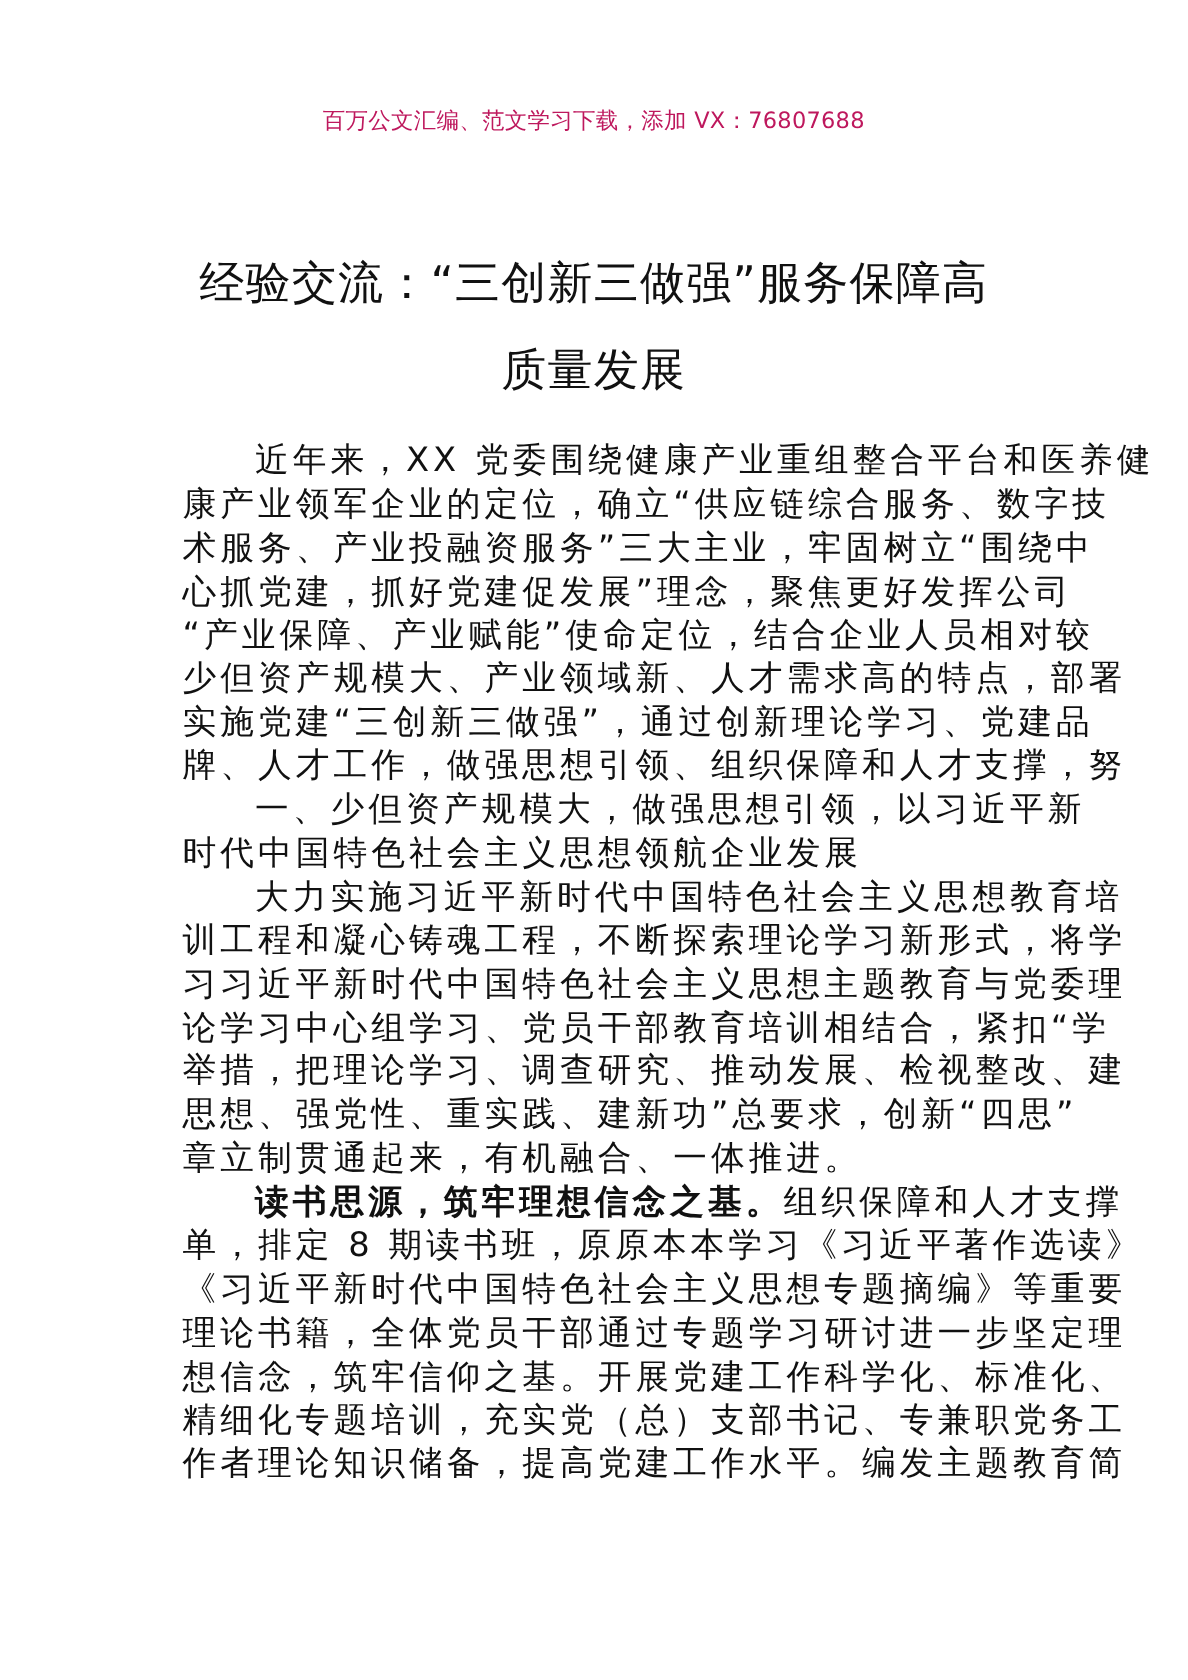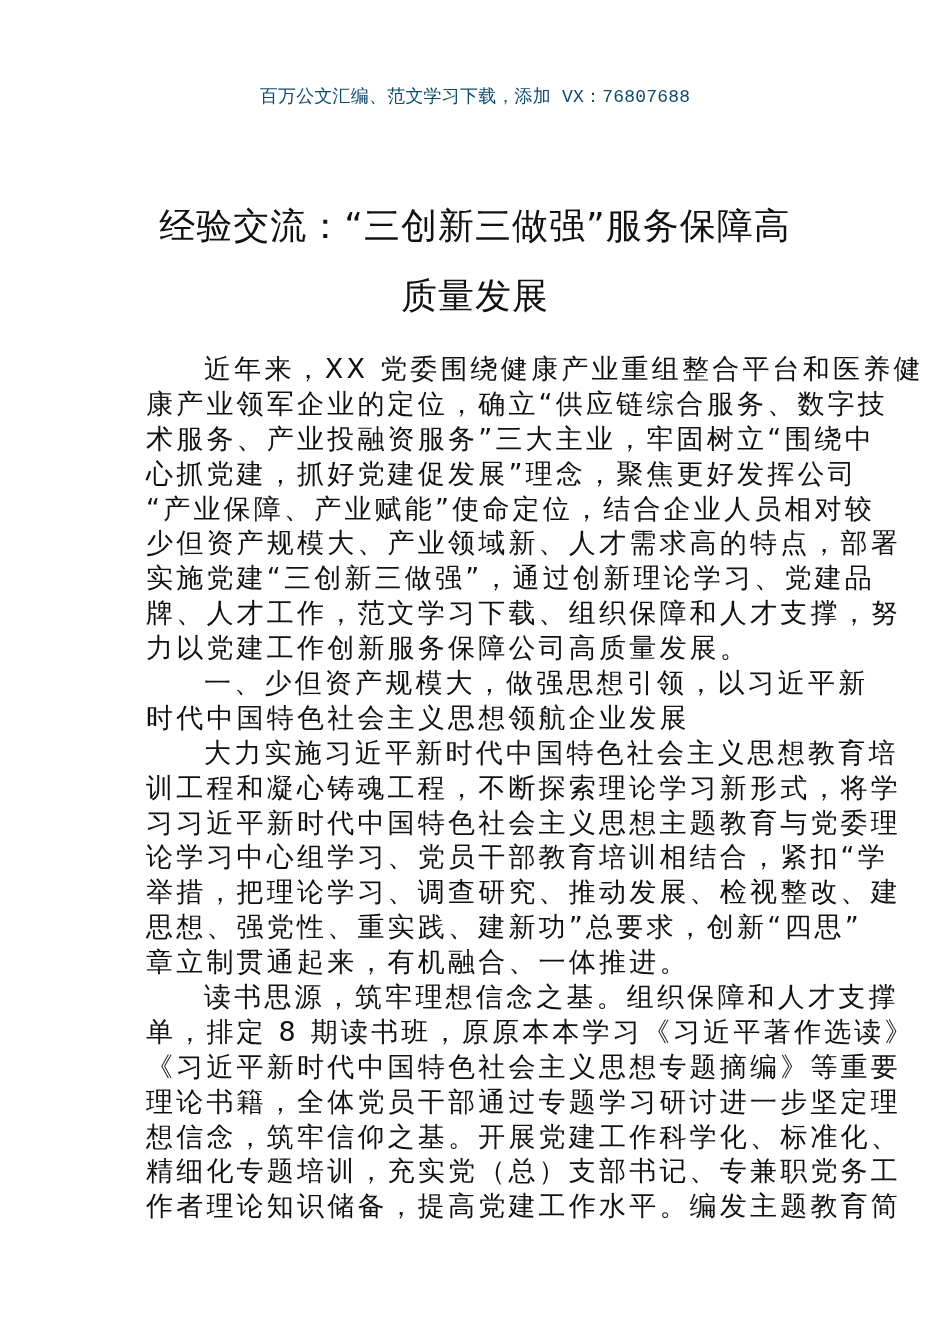--- a/index.html
+++ b/index.html
@@ -1,47 +1,46 @@
 <!DOCTYPE html>
 <html><head>
 <meta charset="utf-8">
 <style>
   html, body { margin: 0; padding: 0; background: #ffffff; }
   body { width: 950px; height: 1344px; position: relative; overflow: hidden;
          font-family: "DejaVu Sans", "Liberation Sans", sans-serif; color: #111; }
   .header-note { position: absolute; top: 84px; left: 0; width: 950px; text-align: center;
-         font-size: 18px; color: #0c4a6e; letter-spacing: 0.2px; font-family: Liberation Mono, monospace; }
+         font-size: 18px; color: #be185d; letter-spacing: 0.2px; }
   .title { position: absolute; left: 0; width: 950px; text-align: center;
            font-size: 36px; color: #111; letter-spacing: 1px; font-weight: normal; }
   .title.l1 { top: 178px; }
   .title.l2 { top: 248px; font-family: Liberation Serif, serif; }
   .body { position: absolute; left: 146px; top: 340px; width: 664px; margin-top: 12px; }
   .line { height: 34.9px; line-height: 34.9px; font-size: 27px; white-space: nowrap;
           letter-spacing: 3.2px; }
   .line.indent { padding-left: 58px; }
-  .bold { font-weight: normal; }
+  .bold { font-weight: bold; }
 </style>
 </head>
 <body>
 
 <div class="header-note">百万公文汇编、范文学习下载，添加 VX：76807688</div>
 
 <h1 class="title l1">经验交流：“三创新三做强”服务保障高</h1>
 <h1 class="title l2">质量发展</h1>
 
 <div class="body">
   <div class="line indent">近年来，XX 党委围绕健康产业重组整合平台和医养健</div>
   <div class="line">康产业领军企业的定位，确立“供应链综合服务、数字技</div>
   <div class="line">术服务、产业投融资服务”三大主业，牢固树立“围绕中</div>
   <div class="line">心抓党建，抓好党建促发展”理念，聚焦更好发挥公司</div>
   <div class="line">“产业保障、产业赋能”使命定位，结合企业人员相对较</div>
   <div class="line">少但资产规模大、产业领域新、人才需求高的特点，部署</div>
   <div class="line">实施党建“三创新三做强”，通过创新理论学习、党建品</div>
-  <div class="line">牌、人才工作，范文学习下载、组织保障和人才支撑，努</div>
-  <div class="line">力以党建工作创新服务保障公司高质量发展。</div>
+  <div class="line">牌、人才工作，做强思想引领、组织保障和人才支撑，努</div>
   <div class="line indent">一、少但资产规模大，做强思想引领，以习近平新</div>
   <div class="line">时代中国特色社会主义思想领航企业发展</div>
   <div class="line indent">大力实施习近平新时代中国特色社会主义思想教育培</div>
   <div class="line">训工程和凝心铸魂工程，不断探索理论学习新形式，将学</div>
   <div class="line">习习近平新时代中国特色社会主义思想主题教育与党委理</div>
   <div class="line">论学习中心组学习、党员干部教育培训相结合，紧扣“学</div>
   <div class="line">举措，把理论学习、调查研究、推动发展、检视整改、建</div>
   <div class="line">思想、强党性、重实践、建新功”总要求，创新“四思”</div>
   <div class="line">章立制贯通起来，有机融合、一体推进。</div>
   <div class="line indent"><span class="bold">读书思源，筑牢理想信念之基。</span><span>组织保障和人才支撑</span></div>

